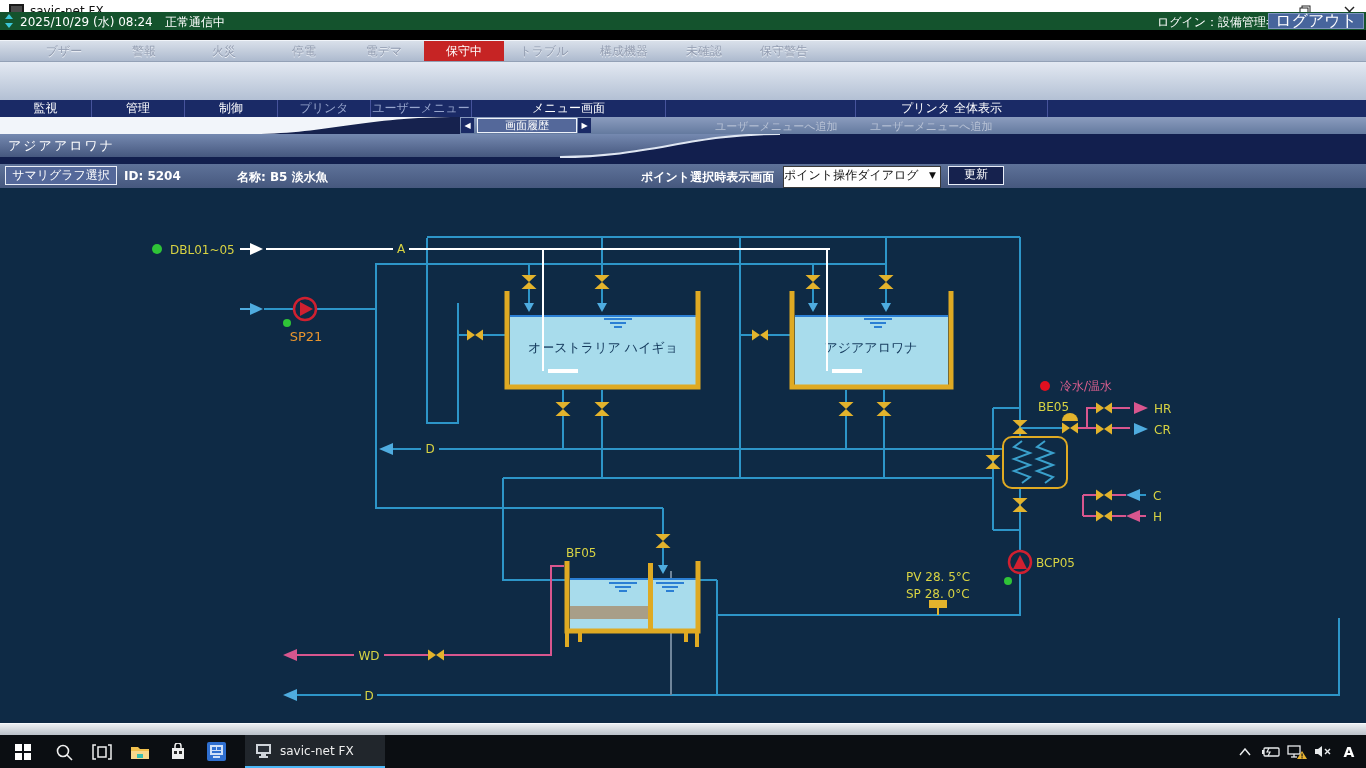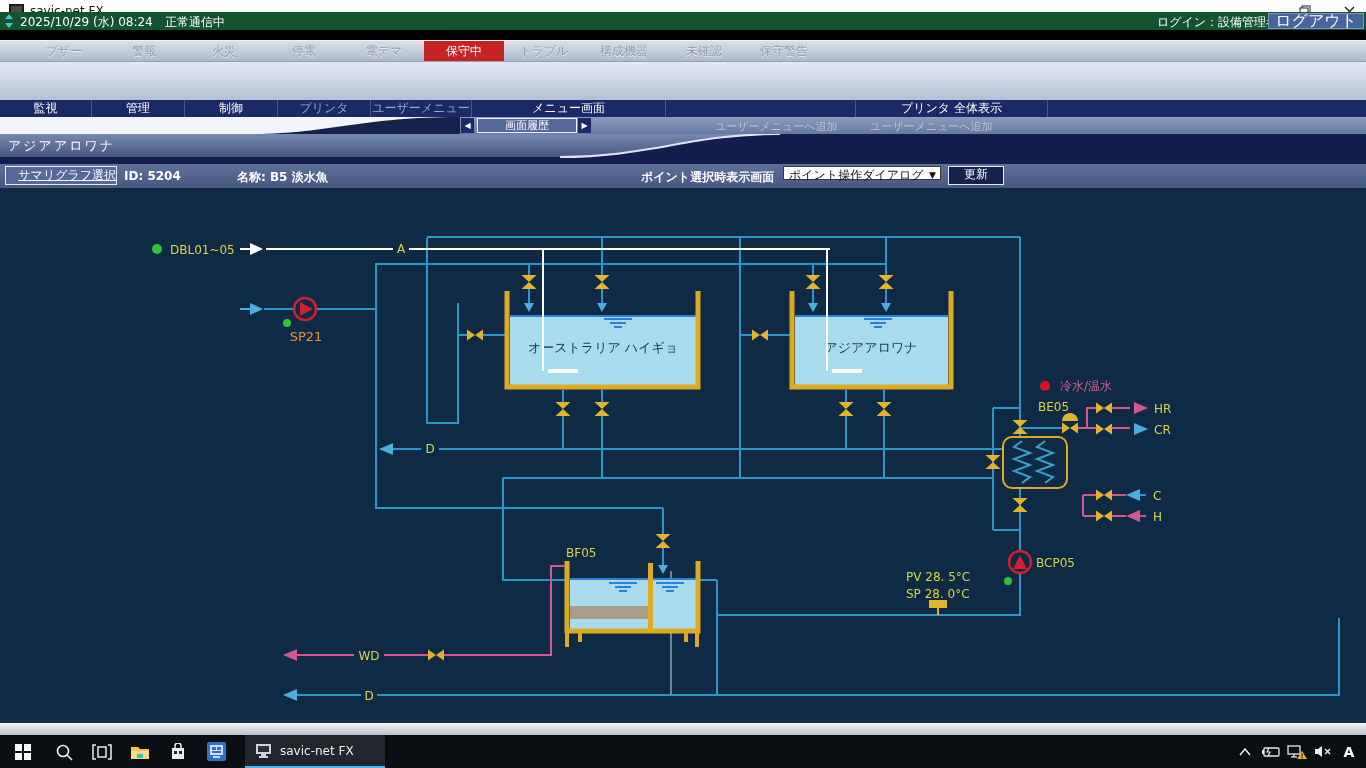--- a/index.html
+++ b/index.html
@@ -36,25 +36,25 @@
             display:flex;align-items:center;justify-content:center;}
   .histbtn{position:absolute;left:17px;top:1px;width:98px;height:13px;border:1px solid #eef2fa;background:#54689a;
            color:#fff;font-size:11px;line-height:13px;text-align:center;}
   .subtext{position:absolute;top:2px;font-size:11px;color:#b6c0d4;white-space:nowrap;font-family:Liberation Mono, monospace;}
   
   .titleband{top:134px;left:0;right:0;height:30px;background:#121f4e;}
   .pagetitle{position:absolute;left:8px;top:3px;font-size:13px;letter-spacing:2px;color:#fff;}
   
   .infobar{top:164px;left:0;right:0;height:24px;background:linear-gradient(#5e7299,#46587e);
            font-size:12px;color:#fff;}
-  .selbtn{position:absolute;left:5px;top:2px;width:110px;height:17px;line-height:17px;text-align:right;
-          border:1px solid #e9eef8;background:#54689a;color:#fff;text-decoration:underline;}
+  .selbtn{position:absolute;left:5px;top:2px;width:110px;height:17px;line-height:17px;text-align:center;
+          border:1px solid #e9eef8;background:#54689a;color:#fff;}
   .ilabel{position:absolute;top:5px;white-space:nowrap;font-weight:bold;}
-  .ddl{position:absolute;left:783px;top:2px;width:158px;height:14px;background:#fff;border:1px solid #3a3a3a;
-       color:#101010;font-size:12px;line-height:17px;padding-left:5px;box-sizing:border-box;}
+  .ddl{position:absolute;left:783px;top:2px;width:158px;height:22px;background:#fff;border:1px solid #3a3a3a;
+       color:#101010;font-size:12px;line-height:17px;box-sizing:border-box;}
   .ddl .caret{position:absolute;right:4px;top:0;font-size:9px;color:#111;}
   .updbtn{position:absolute;left:948px;top:2px;width:54px;height:17px;line-height:17px;text-align:center;
           background:#16224e;border:1px solid #e9eef8;color:#fff;font-family:Liberation Mono, monospace;}
   
   .diagram{top:188px;left:0;width:1366px;height:535px;background:#0e2a45;}
   
   .bottomstrip{top:723px;left:0;right:0;height:12px;background:linear-gradient(#eceff2,#b6bdc6);border-top:1px solid #f7f9fb;}
   .taskbar{top:735px;left:0;right:0;height:33px;background:#0b0e12;display:flex;align-items:center;}
   .tbicon{width:38px;height:33px;display:flex;align-items:center;justify-content:center;}
   .taskbtn{margin-left:10px;width:140px;height:33px;display:flex;align-items:center;gap:8px;

